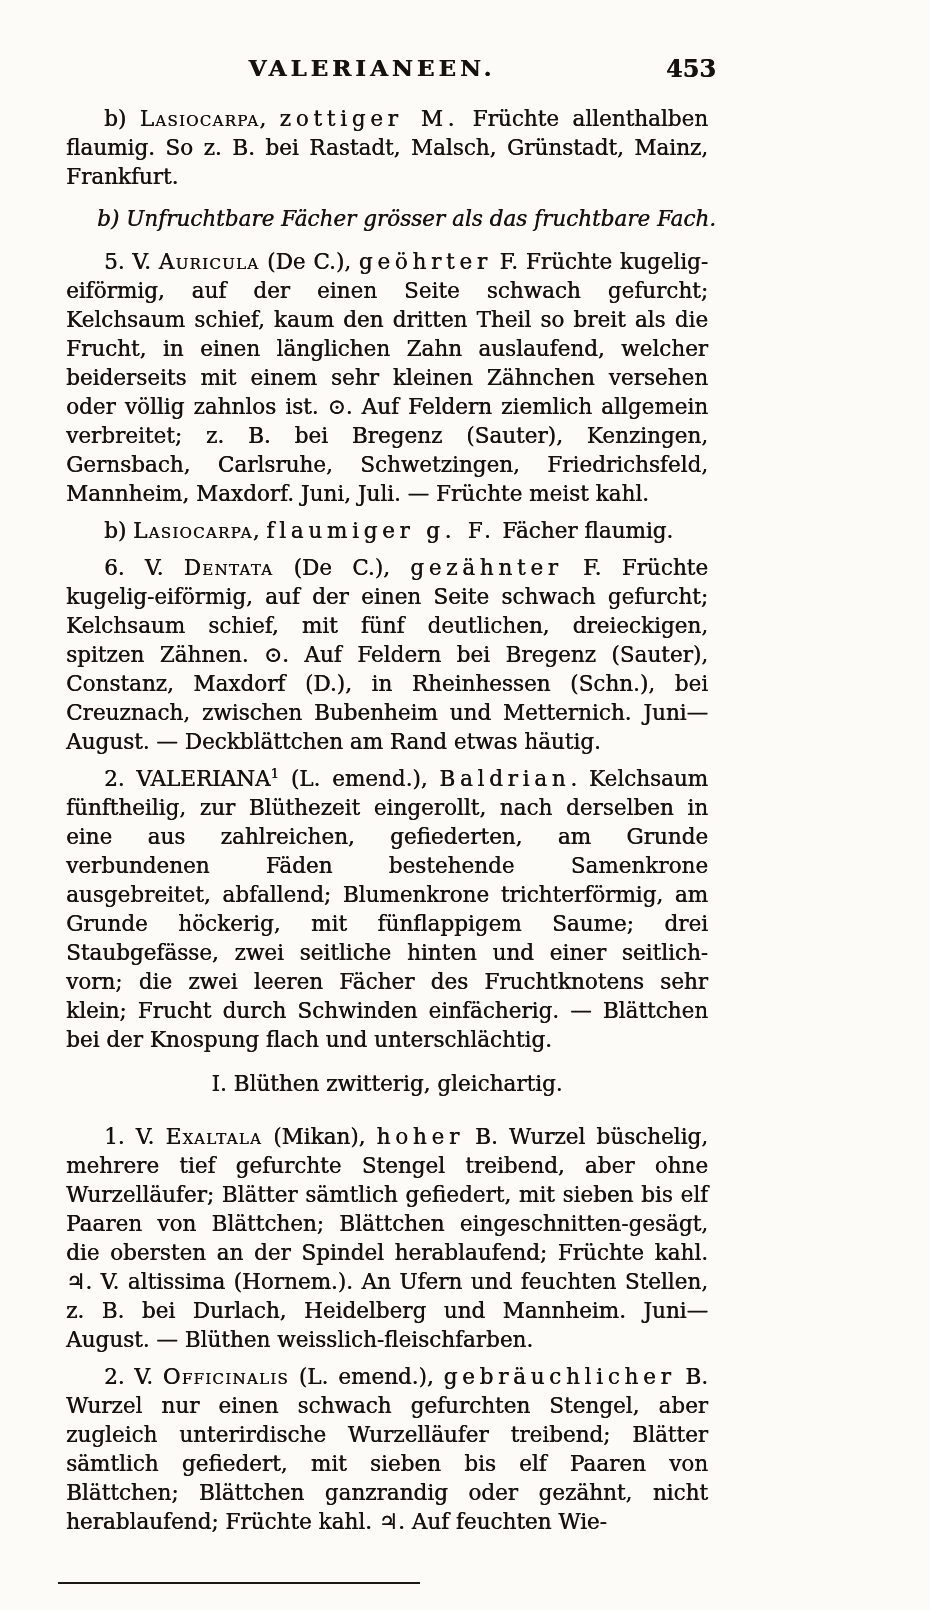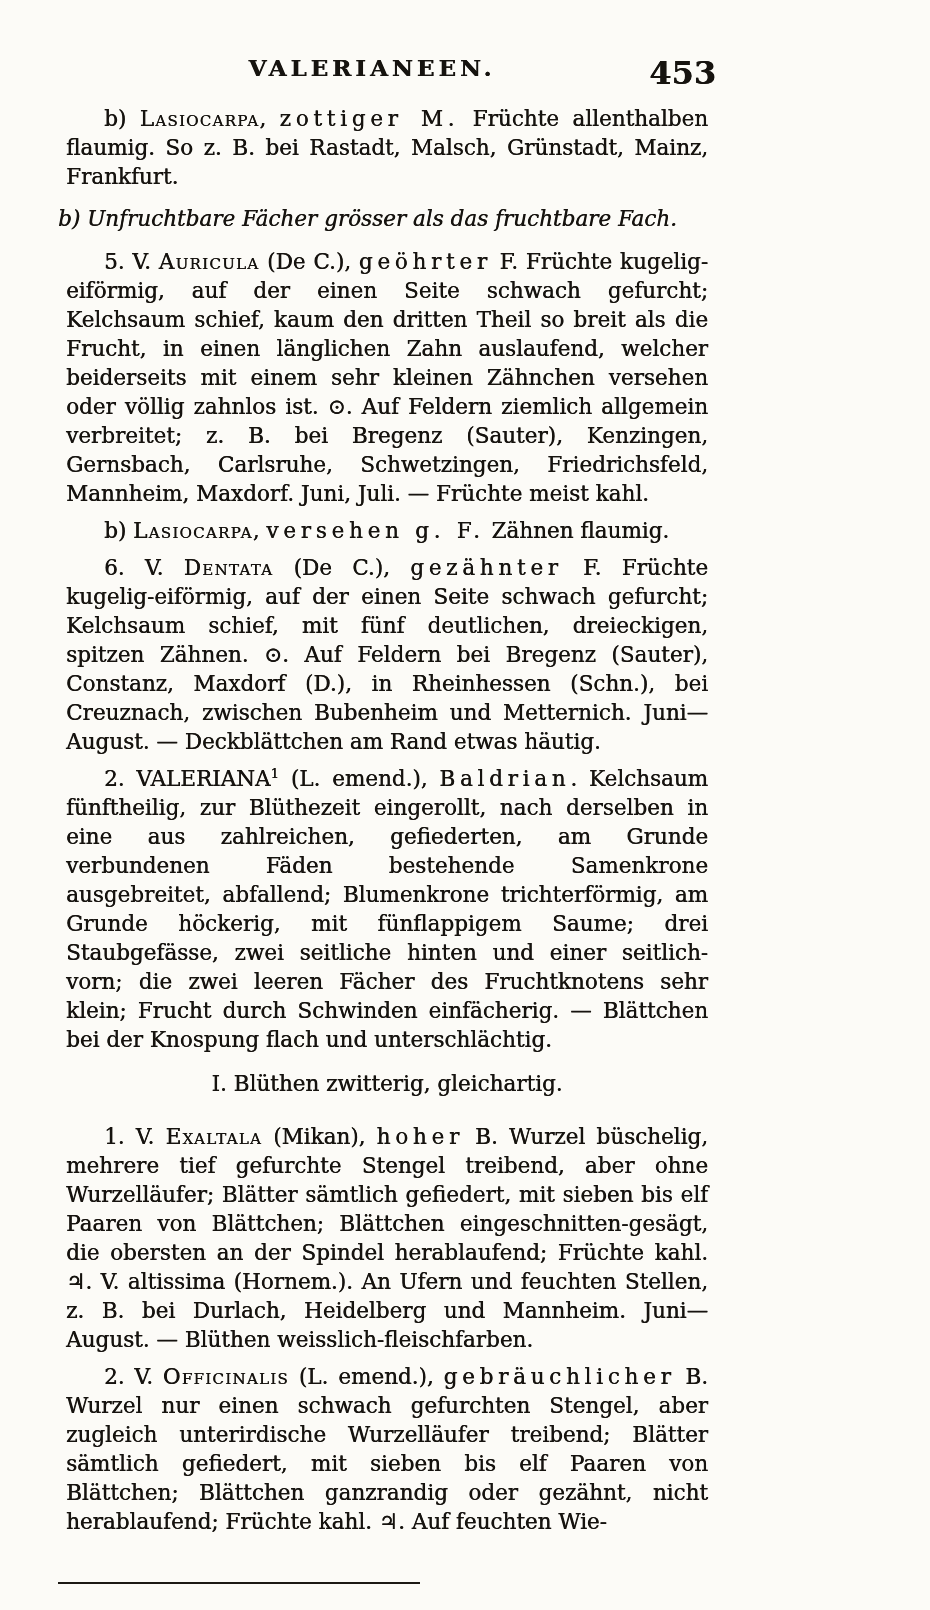--- a/index.html
+++ b/index.html
@@ -27,34 +27,34 @@
   .running-title {
     position: absolute;
     left: 0; right: 30px;
     text-align: center;
     letter-spacing: 4px;
     text-shadow: 0.4px 0 0 currentColor;
   }
   .page-number {
     position: absolute;
     right: 0; top: 0;
-    font-size: 32px;
+    font-size: 24px;
     text-shadow: 0.4px 0 0 currentColor;
   }
   .para {
     margin: 8px;
     font-size: 21.5px;
     line-height: 29px;
     text-align: justify;
     text-shadow: 0.4px 0 0 currentColor;
   }
   .para.body { text-indent: 38px; }
   .para.subheading {
     text-indent: 0;
-    text-align: left;
+    text-align: right;
     font-style: italic;
     margin: 13px 0 14px 0;
   }
   .para.centered {
     text-indent: 0;
     text-align: center;
     margin: 15px 0 24px 0;
   }
   .sc { font-variant: small-caps; letter-spacing: 0.06em; }
   .ls { letter-spacing: 0.22em; }
@@ -79,21 +79,21 @@
 <div class="page">
   <header class="header">
     <span class="running-title">VALERIANEEN.</span>
     <span class="page-number">453</span>
   </header>
 
   <main class="body-text" id="paragraphs">
       <p class="para body"><span>b) </span><span class="sc">Lasiocarpa</span><span>, </span><span class="ls">zottiger M.</span><span> Früchte allenthalben flaumig. So z. B. bei Rastadt, Malsch, Grünstadt, Mainz, Frankfurt.</span></p>
       <p class="para subheading"><span class="i">b) Unfruchtbare Fächer grösser als das fruchtbare Fach.</span></p>
       <p class="para body"><span>5. V. </span><span class="sc">Auricula</span><span> (</span><span class="i">De C.</span><span>), </span><span class="ls">geöhrter</span><span> F. Früchte kugelig-eiförmig, auf der einen Seite schwach gefurcht; Kelchsaum schief, kaum den dritten Theil so breit als die Frucht, in einen länglichen Zahn auslaufend, welcher beiderseits mit einem sehr kleinen Zähnchen versehen oder völlig zahnlos ist. ⊙. Auf Feldern ziemlich allgemein verbreitet; z. B. bei Bregenz (</span><span class="i">Sauter</span><span>), Kenzingen, Gernsbach, Carlsruhe, Schwetzingen, Friedrichsfeld, Mannheim, Maxdorf. Juni, Juli. — Früchte meist kahl.</span></p>
-      <p class="para body"><span>b) </span><span class="sc">Lasiocarpa</span><span>, </span><span class="ls">versehen g. F.</span><span> Zähnen flaumig.</span></p>
+      <p class="para body"><span>b) </span><span class="sc">Lasiocarpa</span><span>, </span><span class="ls">flaumiger g. F.</span><span> Fächer flaumig.</span></p>
       <p class="para body"><span>6. V. </span><span class="sc">Dentata</span><span> (</span><span class="i">De C.</span><span>), </span><span class="ls">gezähnter</span><span> F. Früchte kugelig-eiförmig, auf der einen Seite schwach gefurcht; Kelchsaum schief, mit fünf deutlichen, dreieckigen, spitzen Zähnen. ⊙. Auf Feldern bei Bregenz (</span><span class="i">Sauter</span><span>), Constanz, Maxdorf (</span><span class="i">D.</span><span>), in Rheinhessen (</span><span class="i">Schn.</span><span>), bei Creuznach, zwischen Bubenheim und Metternich. Juni—August. — Deckblättchen am Rand etwas häutig.</span></p>
       <p class="para body"><span>2. VALERIANA</span><sup>1</sup><span> (</span><span class="i">L. emend.</span><span>), </span><span class="ls">Baldrian</span><span>. Kelchsaum fünftheilig, zur Blüthezeit eingerollt, nach derselben in eine aus zahlreichen, gefiederten, am Grunde verbundenen Fäden bestehende Samenkrone ausgebreitet, abfallend; Blumenkrone trichterförmig, am Grunde höckerig, mit fünflappigem Saume; drei Staubgefässe, zwei seitliche hinten und einer seitlich-vorn; die zwei leeren Fächer des Fruchtknotens sehr klein; Frucht durch Schwinden einfächerig. — Blättchen bei der Knospung flach und unterschlächtig.</span></p>
       <p class="para centered"><span>I. Blüthen zwitterig, gleichartig.</span></p>
       <p class="para body"><span>1. V. </span><span class="sc">Exaltala</span><span> (</span><span class="i">Mikan</span><span>), </span><span class="ls">hoher</span><span> B. Wurzel büschelig, mehrere tief gefurchte Stengel treibend, aber ohne Wurzelläufer; Blätter sämtlich gefiedert, mit sieben bis elf Paaren von Blättchen; Blättchen eingeschnitten-gesägt, die obersten an der Spindel herablaufend; Früchte kahl. ♃. </span><span class="i">V. altissima</span><span> (</span><span class="i">Hornem.</span><span>). An Ufern und feuchten Stellen, z. B. bei Durlach, Heidelberg und Mannheim. Juni—August. — Blüthen weisslich-fleischfarben.</span></p>
       <p class="para body"><span>2. V. </span><span class="sc">Officinalis</span><span> (</span><span class="i">L. emend.</span><span>), </span><span class="ls">gebräuchlicher</span><span> B. Wurzel nur einen schwach gefurchten Stengel, aber zugleich unterirdische Wurzelläufer treibend; Blätter sämtlich gefiedert, mit sieben bis elf Paaren von Blättchen; Blättchen ganzrandig oder gezähnt, nicht herablaufend; Früchte kahl. ♃. Auf feuchten Wie-</span></p>
     </main>
 
   <hr class="footnote-rule">
 
   <footer class="footnote" id="footnote"><sup>1</sup><span> Soll nach dem römischen Kaiser Valerius benannt sein.</span></footer>

